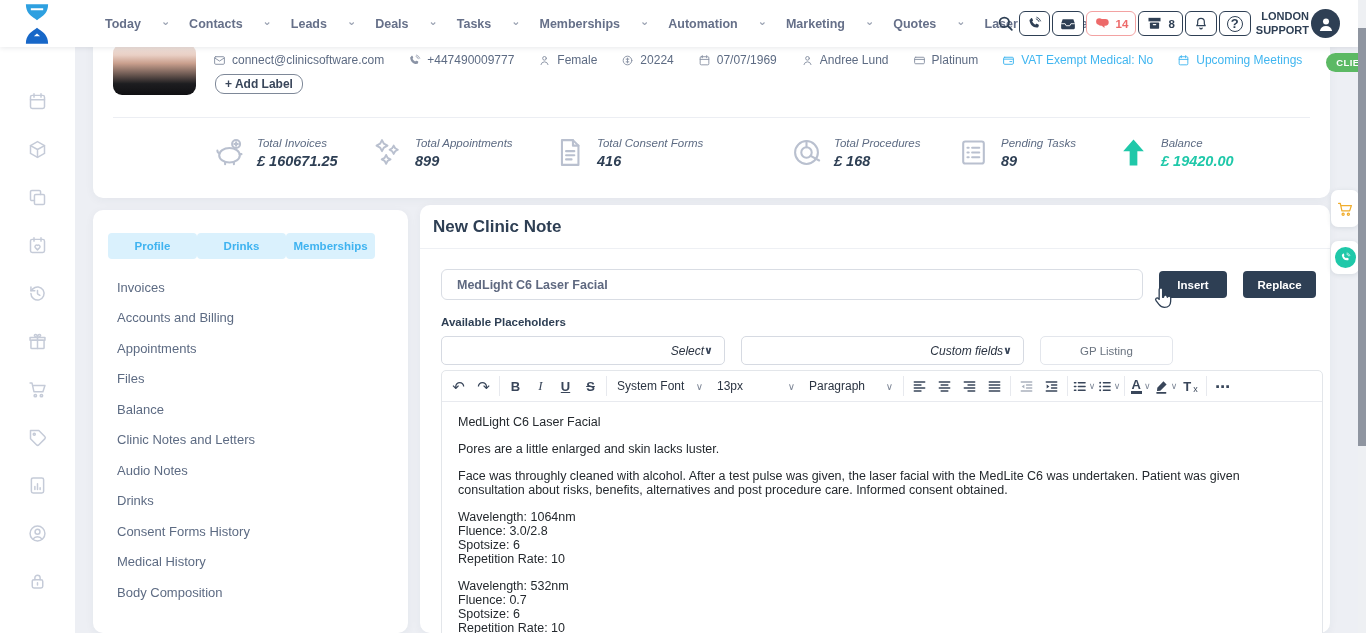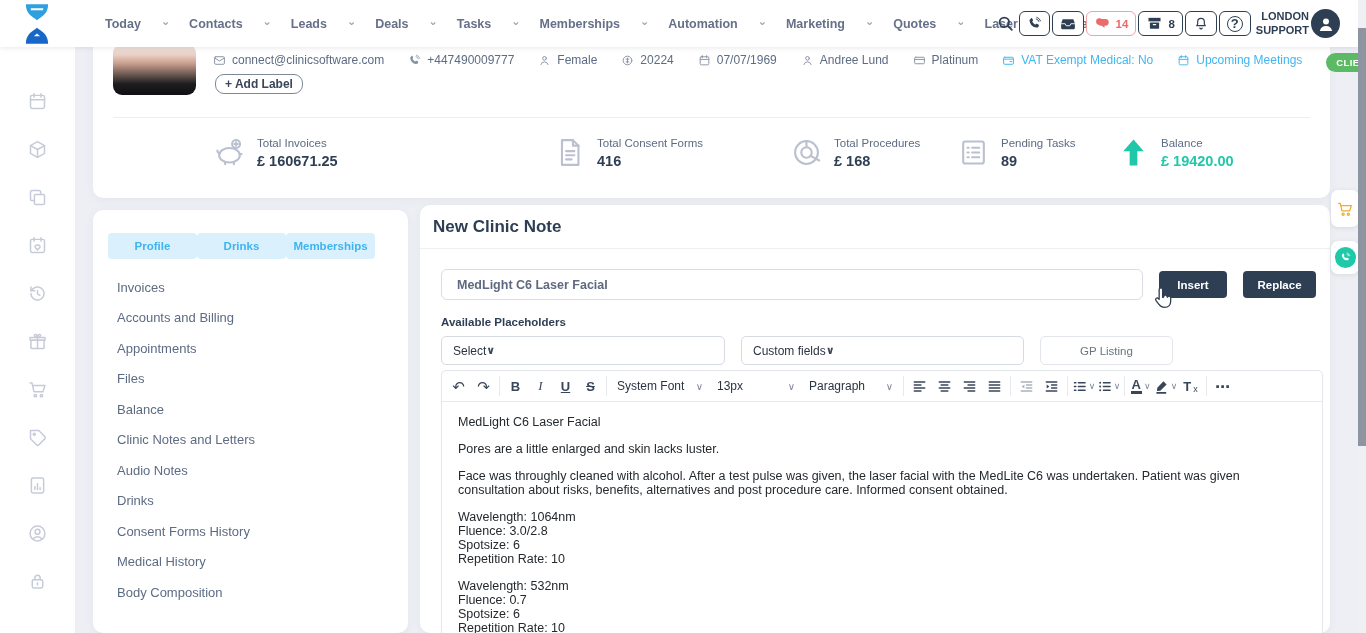--- a/index.html
+++ b/index.html
@@ -46,21 +46,21 @@
   .citem { display:flex; align-items:center; gap:6px; }
   .citem .ic { width:13px; height:13px; color:#8a93a5; }
   .citem.link { color:#41b6f0; cursor:pointer; }
   .citem.link .ic { color:#41b6f0; }
   .badge { font-size:9.5px; font-weight:700; color:#fff; letter-spacing:.4px;
            padding:4px 10px; border-radius:10px; }
   .badge.green { background:#5cb964; }
   .addlabel { position:absolute; left:122px; top:80px; border:1px solid #7e8898; border-radius:9px;
               padding:2px 9px; font-size:12px; font-weight:700; color:#39465a; background:#fff; cursor:pointer; }
   .pdivider { position:absolute; left:20px; right:20px; top:123px; height:1px; background:#eceef3; }
-  .stat { position:absolute; top:142px; display:flex; align-items:center; gap:11px; }
+  .stat { position:absolute; top:142px; display:flex; align-items:center; gap:11px;font-style:italic; }
   .stat .ic { width:33px; height:33px; color:#b9c0cf; }
   .stat .lab { font-size:11.5px; color:#5d6b83; margin-bottom:4px; }
   .stat .val { font-size:14.5px; font-weight:700; color:#2e3f54; }
   .stat .val.teal { color:#1fc8a9; }
 
   
   .lpanel { left:93px; top:210px; width:315px; bottom:0; z-index:2; }
   .tabs { position:absolute; left:15px; top:23px; display:flex; gap:0; }
   .tab { width:89px; height:26px; background:#daf1fd; color:#3fb3f0; font-size:11.5px; font-weight:700;
          border-radius:4px; display:flex; align-items:center; justify-content:center; cursor:pointer; }
@@ -73,22 +73,22 @@
   .mdivider { position:absolute; left:0; right:0; top:43px; height:1px; background:#eef0f4; }
   .note-input { position:absolute; left:21px; top:64px; width:702px; height:31px; border:1px solid #d9dde4;
                 border-radius:6px; font-family:inherit; font-size:12.5px; font-weight:600; color:#5f6980;
                 padding:0 15px; outline:none; background:#fff; }
   .btn-navy { position:absolute; top:66px; height:27px; background:#2e3f54; border:none; border-radius:4px;
               color:#fff; font-family:inherit; font-size:11.5px; font-weight:700; cursor:pointer; }
   .btn-insert { left:739px; width:68px; }
   .btn-replace { left:823px; width:73px; }
   .ph-label { position:absolute; left:21px; top:111px; font-size:11.5px; font-weight:600; color:#2e3f54; }
   .ddl { position:absolute; top:131px; height:29px; border:1px solid #d6dae2; border-radius:5px; background:#fff;
-         display:flex; align-items:center; justify-content:flex-start; padding:0 11px;
-         font-size:12px; color:#2b3442; cursor:pointer; }
+         display:flex; align-items:center; justify-content:flex-end; padding:0 11px;
+         font-size:12px; color:#2b3442; cursor:pointer;font-style:italic; }
   .ddl .sel-chev { font-size:11px; color:#39465a; font-weight:700; }
   .ddl1 { left:21px; width:284px; }
   .ddl2 { left:321px; width:283px; }
   .btn-light { position:absolute; top:131px; height:29px; background:#fff; border:1px solid #e3e6ec;
                border-radius:5px; font-family:inherit; font-size:11.5px; color:#6b7480; cursor:pointer; }
   .btn-gp { left:620px; width:133px; }
   .btn-partners { left:767px; width:136px;margin-top:37px; }
 
   
   .editor { position:absolute; left:21px; top:165px; width:882px; bottom:-2px;
@@ -418,20 +418,29 @@
     <div class="addlabel">+ Add Label</div>
     <div class="pdivider"></div>
 
     <div class="stat" style="left:120px">
       <svg class="ic">
           <use href="#ic-piggy"></use>
         </svg>
       <div>
           <div class="lab">Total Invoices</div>
           <div class="val">£ 160671.25</div>
+        </div>
+    </div>
+    <div class="stat" style="left:278px">
+      <svg class="ic">
+          <use href="#ic-sparkle"></use>
+        </svg>
+      <div>
+          <div class="lab">Total Appointments</div>
+          <div class="val">899</div>
         </div>
     </div>
     <div class="stat" style="left:460px">
       <svg class="ic">
           <use href="#ic-doc"></use>
         </svg>
       <div>
           <div class="lab">Total Consent Forms</div>
           <div class="val">416</div>
         </div>

